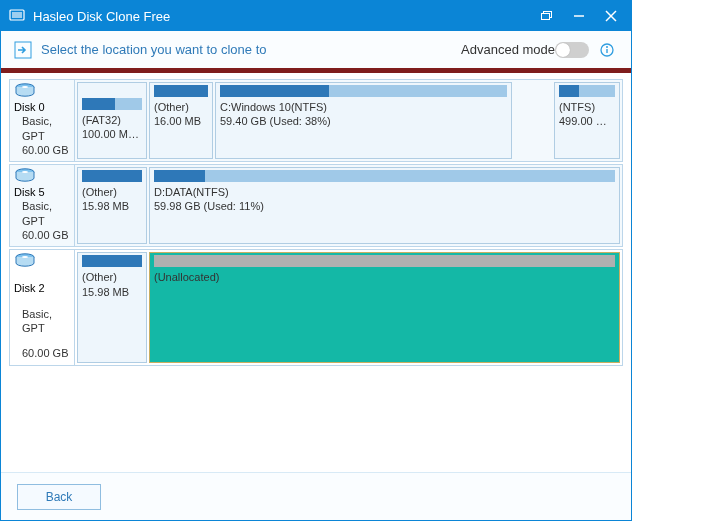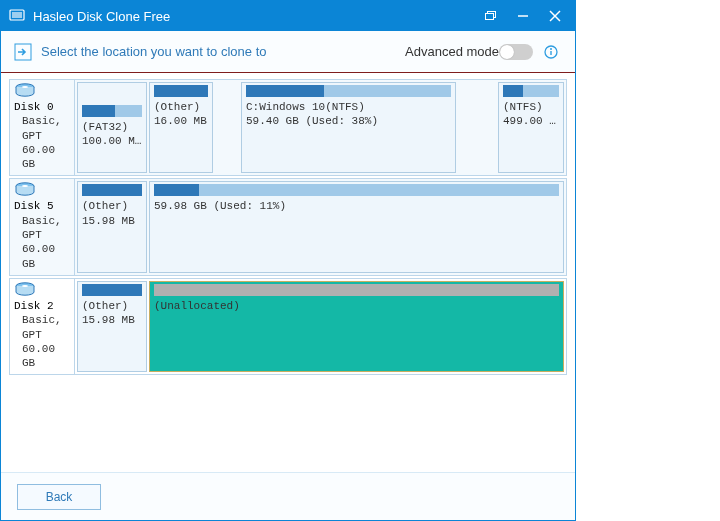--- a/index.html
+++ b/index.html
@@ -1,34 +1,34 @@
 <!DOCTYPE html>
 <html><head>
 <meta charset="utf-8">
 <style>
 * { margin: 0; padding: 0; box-sizing: border-box; }
 body { font-family: "Segoe UI", Tahoma, sans-serif; font-size: 12px; background: #fff; color: #333; }
-.window { width: 576px; height: 521px; border: 1px solid #0b85d6; display: flex; flex-direction: column; }
+.window { width: 632px; height: 521px; border: 1px solid #0b85d6; display: flex; flex-direction: column; }
 .titlebar { height: 30px; background: #0b85d6; color: #fff; display: flex; align-items: center; padding: 0 4px 0 8px; font-size: 13px; }
 .titlebar .app-icon { width: 16px; height: 16px; margin-right: 8px; display: inline-flex; align-items: center; justify-content: center; }
 .titlebar .title { flex: 1; }
 .titlebar .win-btn { width: 32px; height: 30px; display: flex; align-items: center; justify-content: center; cursor: pointer; }
 .titlebar .win-btn svg { display: block; }
-.header { height: 42px; display: flex; align-items: center; padding: 0 16px 0 12px; border-bottom: 1px solid #7f1d1d; background: #fafdff; }
+.header { height: 42px; display: flex; align-items: center; padding: 0 16px 0 12px; border-bottom: 5px solid #7f1d1d; background: #fafdff; }
 .header .step-icon { width: 20px; height: 20px; margin-right: 8px; display: inline-flex; align-items: center; justify-content: center; }
 .header .prompt { flex: 1; color: #2f7ab8; font-size: 13px; }
 .header .adv-label { color: #333; font-size: 13px; margin-right: 0; }
 .toggle { width: 34px; height: 16px; background: #cfcfcf; border-radius: 10px; position: relative; margin-right: 10px; cursor: pointer; }
 .toggle .knob { width: 14px; height: 14px; background: #fff; border-radius: 50%; position: absolute; top: 1px; left: 1px; box-shadow: 0 0 1px rgba(0,0,0,0.3); }
 .info-icon { width: 16px; height: 16px; display: inline-flex; align-items: center; justify-content: center; }
 
-.disks { flex: 1; overflow: auto; padding: 4px 8px; font-family: Liberation Mono, monospace; }
+.disks { flex: 1; overflow: auto; padding: 4px 8px; }
 .disk-row { display: flex; align-items: stretch; margin: 2px 0; }
 .disk-info { width: 66px; border: 1px solid #bcd6ea; background: #f3f9fd; padding: 3px 4px 4px 4px; display: flex; flex-direction: column; cursor: pointer; }
-.disk-info.selected { background: #fff; }
+.disk-info.selected { background: #fff; gap: 11px; }
 .disk-icon { width: 22px; height: 16px; margin-bottom: 1px; }
 .disk-name { font-weight: normal; color: #000; font-size: 11px; line-height: 1.3; }
 .disk-meta, .disk-size { font-size: 11px; color: #333; line-height: 1.3; padding-left: 8px; }
 .parts { flex: 1; border: 1px solid #bcd6ea; border-left: none; display: flex; padding: 2px; gap: 2px; background: #f3f9fd; }
 .disk-row.selected .parts, .disk-row.selected .disk-info { background: #fff; }
 .part { border: 1px solid #b0cde3; background: #eef6fc; padding: 2px 4px 4px 4px; display: flex; flex-direction: column; overflow: hidden; cursor: pointer; min-width: 0; }
 .part .usage { height: 12px; background: #a0c9e8; position: relative; margin-bottom: 3px; }
 .part .usage .fill { height: 100%; background: #2e78b8; }
 .part .p-label { font-size: 11px; white-space: nowrap; overflow: hidden; text-overflow: ellipsis; line-height: 1.3; }
 .part .p-size { font-size: 11px; white-space: nowrap; overflow: hidden; text-overflow: ellipsis; line-height: 1.3; }
@@ -112,21 +112,21 @@
             <div class="p-label">(FAT32)</div>
             <div class="p-size">100.00 MB ...</div>
           </div>
           <div class="part" style="width: 64px;">
             <div class="usage">
               <div class="fill" style="width:100%"></div>
             </div>
             <div class="p-label">(Other)</div>
             <div class="p-size">16.00 MB</div>
           </div>
-          <div class="part" style="flex: 1 1 0%; margin-left: 26px;">
+          <div class="part" style="flex: 1 1 0%;">
             <div class="usage">
               <div class="fill" style="width:38%"></div>
             </div>
             <div class="p-label">C:Windows 10(NTFS)</div>
             <div class="p-size">59.40 GB (Used: 38%)</div>
           </div>
           <div class="part" style="width: 66px; margin-left: 40px;">
             <div class="usage">
               <div class="fill" style="width:35%"></div>
             </div>
@@ -151,20 +151,21 @@
             <div class="usage">
               <div class="fill" style="width:100%"></div>
             </div>
             <div class="p-label">(Other)</div>
             <div class="p-size">15.98 MB</div>
           </div>
           <div class="part" style="flex: 1 1 0%;">
             <div class="usage">
               <div class="fill" style="width:11%"></div>
             </div>
+            <div class="p-label">D:DATA(NTFS)</div>
             <div class="p-size">59.98 GB (Used: 11%)</div>
           </div>
         </div>
       </div>
       <div class="disk-row selected">
         <div class="disk-info selected">
           <span class="disk-icon"><svg width="22" height="16" viewBox="0 0 22 16">
               <ellipse cx="11" cy="4" rx="9" ry="3.2" fill="#7fc2ee" stroke="#2e78b8"></ellipse>
               <path d="M2 4 v6 a9 3.2 0 0 0 18 0 v-6" fill="#b6dcf3" stroke="#2e78b8"></path>
               <ellipse cx="11" cy="4" rx="3" ry="1.1" fill="#fff"></ellipse>

